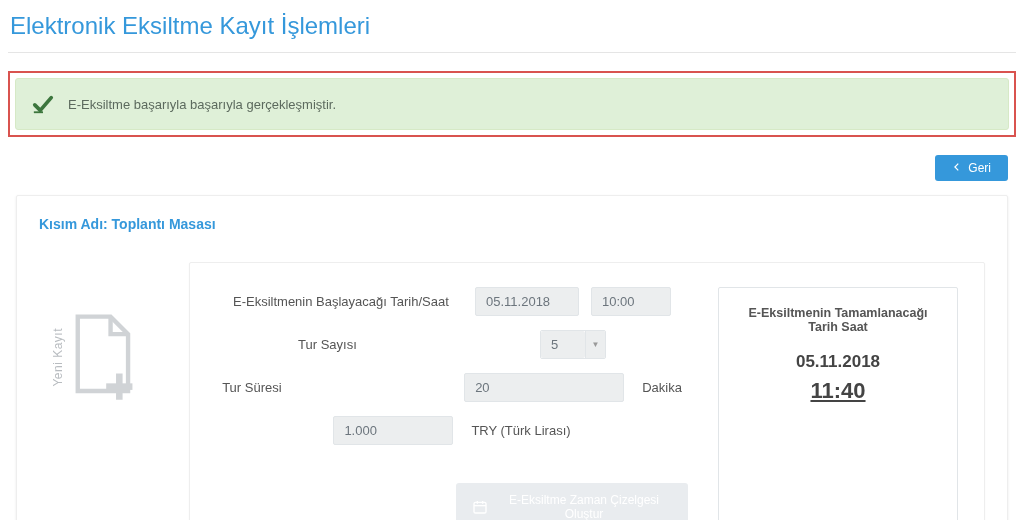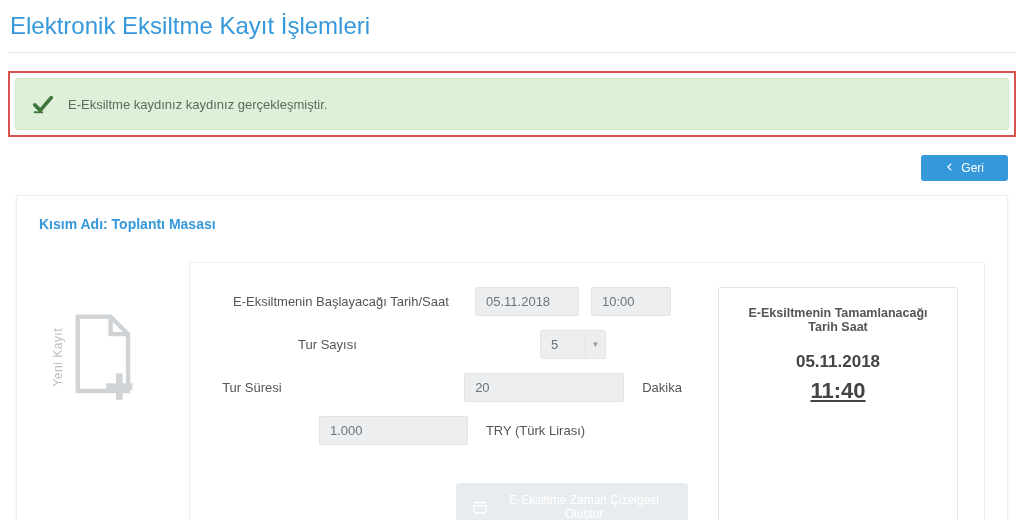--- a/index.html
+++ b/index.html
@@ -46,21 +46,21 @@
     .top-actions {
       display: flex;
       justify-content: flex-end;
       padding: 0 16px 14px 16px;
     }
     .btn-back {
       background: #3598db;
       color: #fff;
       border: none;
       border-radius: 3px;
-      padding: 6px 24px;
+      padding: 6px 17px;
       font-size: 12px;
       display: inline-flex;
       align-items: center;
       gap: 6px;
       cursor: pointer;
     }
     .panel {
       margin: 0 16px 24px 16px;
       background: #fff;
       box-shadow: 0 1px 3px rgba(0,0,0,0.08);
@@ -135,21 +135,21 @@
       border: 1px solid #e1e5e8;
       color: #6c757d;
       padding: 6px 10px;
       font-size: 13px;
       border-radius: 2px;
     }
     .input-date { width: 104px; }
     .input-time { width: 80px; }
     .input-num  { width: 44px; }
     .input-min  { width: 160px; }
-    .input-amt  { width: 149px; }
+    .input-amt  { width: 120px; }
     .num-stepper {
       display: inline-flex;
       border: 1px solid #e1e5e8;
       border-radius: 2px;
       overflow: hidden;
     }
     .num-stepper .input-text {
       border: none;
     }
     .num-stepper-btn {
@@ -219,21 +219,21 @@
 <div class="divider"></div>
 
 <div class="alert-wrap">
   <div class="alert-success">
     <span class="check-icon">
       <svg viewBox="0 0 24 24" width="22" height="22">
         <path d="M3 13 L9 19 L21 5" fill="none" stroke="#3c763d" stroke-width="4" stroke-linecap="round" stroke-linejoin="round"></path>
         <line x1="2" y1="21" x2="12" y2="21" stroke="#3c763d" stroke-width="2"></line>
       </svg>
     </span>
-    <span class="alert-text">E-Eksiltme kaydınız kaydınız gerçekleşmiştir.</span>
+    <span class="alert-text">E-Eksiltme başarıyla başarıyla gerçekleşmiştir.</span>
   </div>
 </div>
 
 <div class="top-actions">
   <button class="btn-back">
     <span>
       <svg viewBox="0 0 24 24" width="10" height="10">
           <path d="M15 4 L7 12 L15 20" fill="none" stroke="#fff" stroke-width="3"></path>
         </svg>
     </span>

